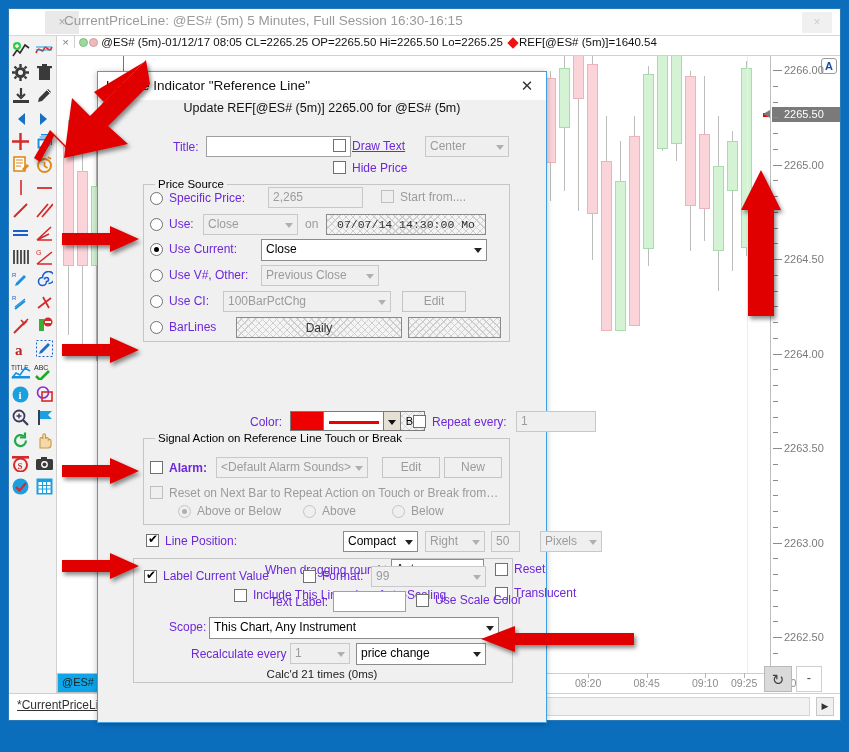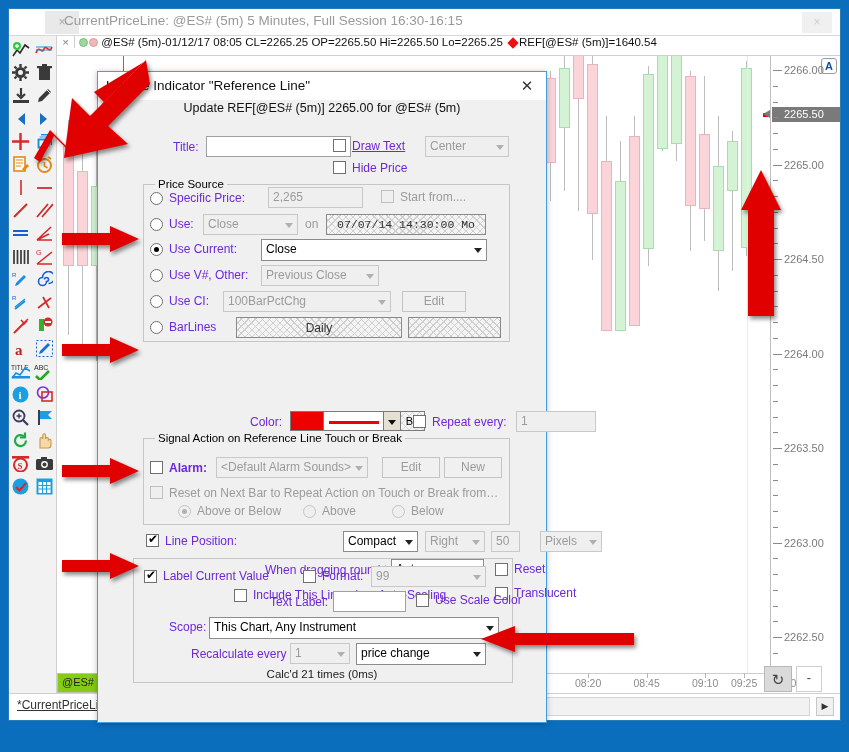--- a/index.html
+++ b/index.html
@@ -93,21 +93,21 @@
     line-height:14px;
   }
   #time-axis{
     position:absolute; left:48px; right:70px; bottom:27px; height:20px;
     background:#ffffff; border-top:1px solid #cfcfcf;
   }
   .ttick{ position:absolute; top:3px; font-size:10.5px; color:#8c8c8c;}
   .tbar{ position:absolute; top:-1px; width:1px; height:5px; background:#b5b5b5;}
   #sym-tab{
     position:absolute; left:48px; bottom:27px; width:45px; height:20px;
-    background:#84cc16; border:1px solid #c0c0c0; font-size:11px;
+    background:#0ea5e9; border:1px solid #c0c0c0; font-size:11px;
     padding:2px 0 0 4px; color:#222;
   }
   #refresh-btn{
     position:absolute; right:48px; bottom:28px; width:28px; height:26px;
     background:#dadada; border:1px solid #b8b8b8; text-align:center;
     line-height:26px; font-size:15px; color:#444;
   }
   #minus-btn{
     position:absolute; right:18px; bottom:28px; width:26px; height:26px;
     background:#fff; border:1px solid #cfcfcf; text-align:center;

